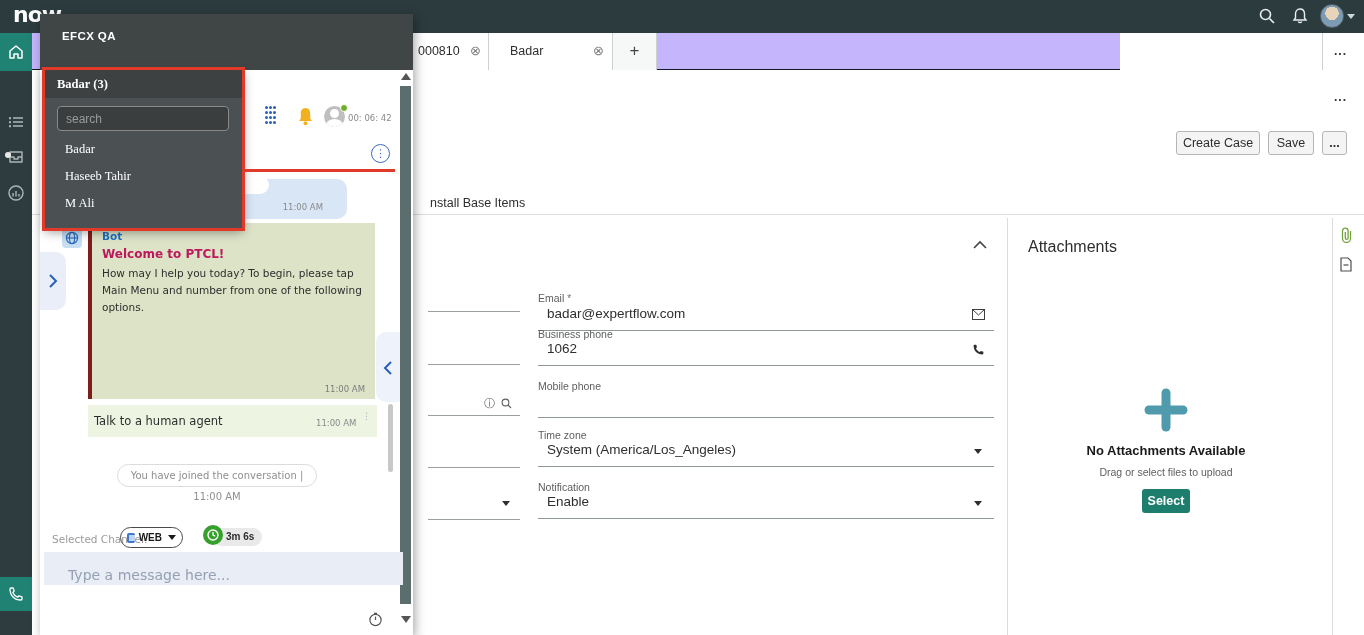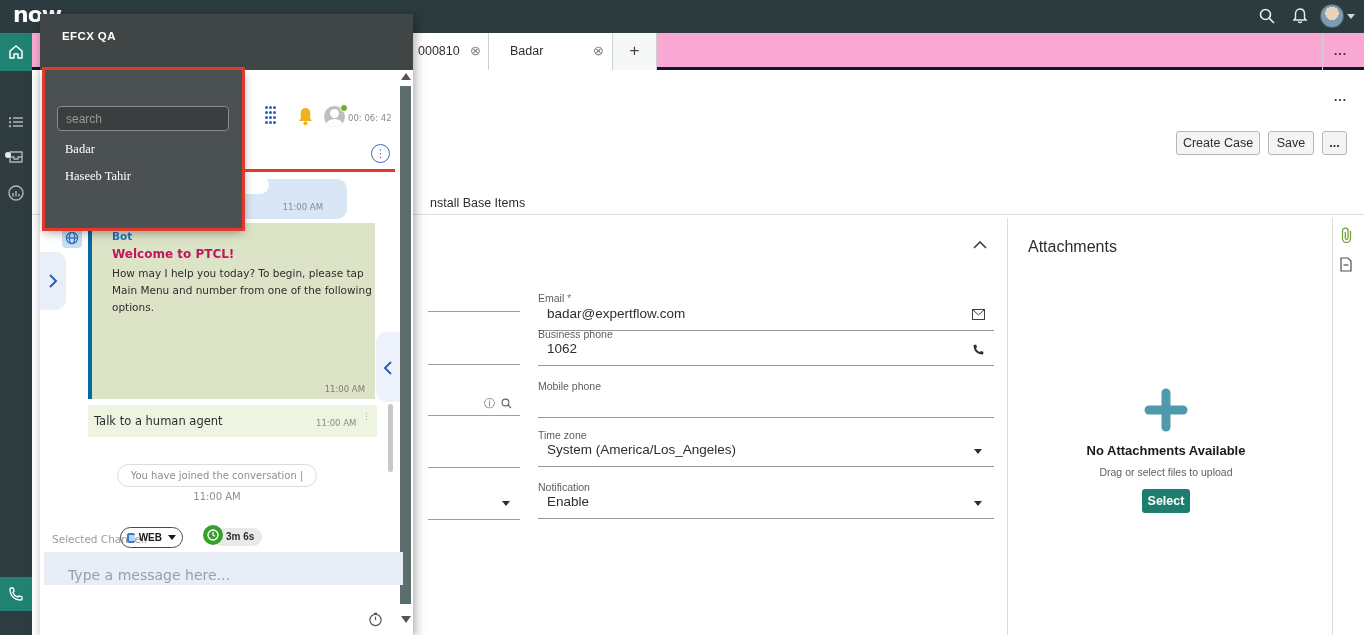--- a/index.html
+++ b/index.html
@@ -16,21 +16,21 @@
   .avatar-caret { top:14px; width:0; height:0; border-left:4px solid transparent; border-right:4px solid transparent; border-top:5px solid #cfd8d8; }
 
   
   #sidebar { left:0; top:33px; width:32px; height:602px; background:#2f3c3f; z-index:3; }
   .side-active { left:0; top:0; width:32px; height:38px; background:#1f8272; }
   .side-ic { left:7px; width:18px; height:18px; opacity:.85; }
   .inbox-dot { left:5px; top:119px; width:6px; height:6px; background:#e8e8e8; border-radius:50%; }
   .side-phone-block { left:0; top:544px; width:32px; height:34px; background:#1f8272; }
 
   
-  #tabbar { left:32px; top:33px; width:1332px; height:37px; background:#f9a8d4; border-bottom:3px solid #0f172a; z-index:1; }
+  #tabbar { left:32px; top:33px; width:1088px; height:37px; background:#c4b5fd; border-bottom:1px solid #0f172a; z-index:1; }
   .tab { top:0; height:37px; border-right:1px solid #ccd2d2; background:#fff; font-size:12.5px; color:#2e2e2e; }
   .tab-label { top:11px; }
   .tab-close { top:10px; color:#7a7a7a; font-size:13px; cursor:default; }
   .tab-add { background:#f6f7f7; text-align:center; line-height:35px; font-size:17px; color:#444; }
   .tabbar-sep { top:0; width:1px; height:37px; background:#ccd2d2; }
   .more-dots { color:#2e2e2e; font-weight:bold; letter-spacing:1px; font-size:12px; }
 
   
   .btn { border:1px solid #b5b5b5; background:#f4f4f4; border-radius:3px; font-size:12.5px; color:#2e2e2e;
          text-align:center; font-family:"Liberation Sans",sans-serif; }
@@ -70,21 +70,21 @@
   .agent-timer { left:308px; top:99px; font-size:8.5px; color:#8a8a8a; font-family:"DejaVu Sans",sans-serif; }
   .kebab-circle { left:331px; top:130px; width:19px; height:19px; border:1.5px solid #3a6bc4; border-radius:50%;
       color:#3a6bc4; font-size:11px; text-align:center; line-height:16px; }
   
   .cust-bubble { left:45px; top:165px; width:262px; height:40px; background:#d9e6f6; border-radius:10px; }
   .cust-notch { left:185px; top:162px; width:44px; height:18px; background:#fff; border-radius:9px; }
   .cust-time { right:24px; bottom:7px; font-size:8.5px; color:#8a8a8a; font-family:"DejaVu Sans",sans-serif; }
   .left-tab { left:0; top:238px; width:26px; height:58px; background:#e9eef8; border-radius:0 10px 10px 0; }
   .right-tab { left:336px; top:318px; width:24px; height:70px; background:#eef2fa; border-radius:10px 0 0 10px; }
   .bot-avatar { left:22px; top:214px; width:20px; height:20px; background:#c7ddf2; border-radius:4px; }
-  .bot-bubble { left:48px; top:209px; width:287px; height:176px; background:#dde3c7; border-left:4px solid #0369a1; padding:7px 20px; font-family:"DejaVu Sans",sans-serif; }
+  .bot-bubble { left:48px; top:209px; width:287px; height:176px; background:#dde3c7; border-left:4px solid #7f1d1d; padding:7px 10px; font-family:"DejaVu Sans",sans-serif; }
   .bot-name { color:#1a72c4; font-size:10.5px; font-weight:bold; }
   .bot-title { font-size:12px; font-weight:bold; color:#be185d; margin-top:5px; }
   .bot-body { font-size:10.5px; color:#2e2e2e; line-height:1.6; margin-top:4px; width:265px; }
   .bot-opts { margin-top:7px; width:268px; display:flex; flex-wrap:wrap; }
   .opt { background:#a4ae99; color:#2e2e2e; font-size:10px; padding:4px 7px; border-radius:4px; margin:0 6px 7px 0; white-space:nowrap; cursor:default; }
   .bubble-time { position:absolute; right:10px; bottom:5px; font-size:8.5px; color:#7d7d7d; }
   .agent-row { left:48px; top:391px; width:289px; height:32px; background:#edf4e2; font-family:"DejaVu Sans",sans-serif; }
   .agent-text { left:6px; top:9px; font-size:11.5px; color:#2e2e2e; }
   .agent-time { left:228px; top:13px; font-size:8.5px; color:#8a8a8a; }
   .agent-kebab { left:274px; top:6px; font-size:9px; color:#b0b0b0; }
@@ -394,20 +394,22 @@
     <span class="abs" style="left:328px;top:11px;">
       <svg width="15" height="15" viewBox="0 0 15 15">
           <circle cx="7.5" cy="8" r="5.6" fill="none" stroke="#555" stroke-width="1.2"></circle>
           <line x1="7.5" y1="8" x2="7.5" y2="4.6" stroke="#555" stroke-width="1.2"></line>
           <line x1="6" y1="1.4" x2="9" y2="1.4" stroke="#555" stroke-width="1.4"></line>
         </svg>
     </span>
   </div>
 
   <div class="abs dropdown">
+    <div class="abs dd-header">Badar (3)</div>
     <input class="abs dd-search" placeholder="search" style="">
     <div class="abs dd-item" style="top:66px;">Badar</div>
     <div class="abs dd-item" style="top:93px;">Haseeb Tahir</div>
+    <div class="abs dd-item" style="top:120px;">M Ali</div>
   </div>
 
   <div class="abs red-rect"></div>
   <div class="abs red-line"></div>
 </div>
 
 </body></html>

